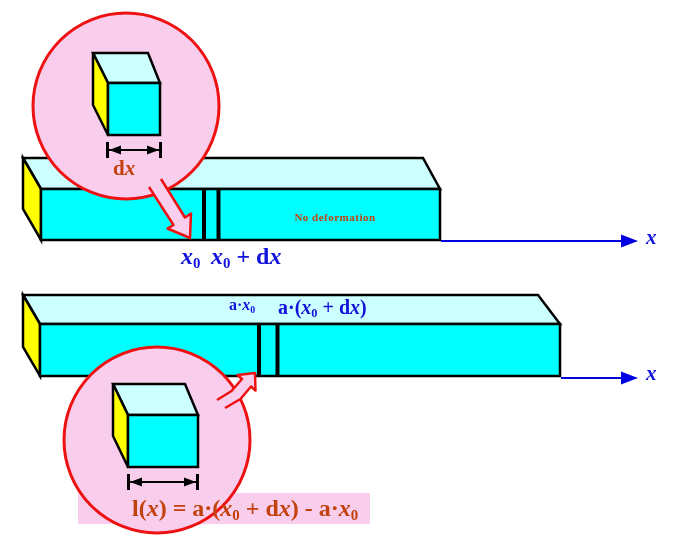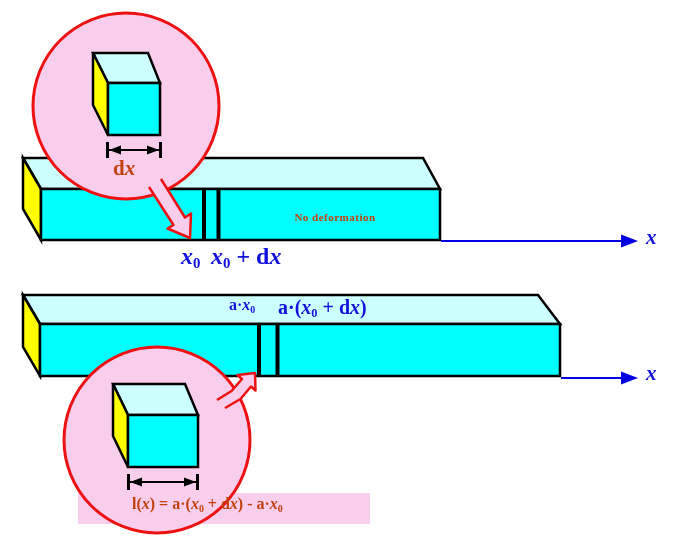--- a/index.html
+++ b/index.html
@@ -95,15 +95,15 @@
 
   <div class="lbl blue it" style="left:646px;top:226px;font-size:21px;">x</div>
 
   <div class="lbl blue" style="left:229px;top:296px;font-size:16px;"><span class="s-b">a·</span><span class="s-bi">x</span><span class="s-sub">0</span></div>
 
   <div class="lbl blue" style="left:278px;top:296px;font-size:20px;"><span class="s-b">a·(</span><span class="s-bi">x</span><span class="s-sub">0</span><span class="s-b"> + d</span><span class="s-bi">x</span><span class="s-b">)</span></div>
 
 
   <div class="lbl blue it" style="left:646px;top:362px;font-size:21px;">x</div>
 
-  <div class="lbl" style="left:132px;top:495px;font-size:16px;"><span class="s-b">l(</span><span class="s-bi">x</span><span class="s-b">) = a·(</span><span class="s-bi">x</span><span class="s-sub">0</span><span class="s-b"> + d</span><span class="s-bi">x</span><span class="s-b">) - a·</span><span class="s-bi">x</span><span class="s-sub">0</span></div>
+  <div class="lbl" style="left:132px;top:495px;font-size:24px;"><span class="s-b">l(</span><span class="s-bi">x</span><span class="s-b">) = a·(</span><span class="s-bi">x</span><span class="s-sub">0</span><span class="s-b"> + d</span><span class="s-bi">x</span><span class="s-b">) - a·</span><span class="s-bi">x</span><span class="s-sub">0</span></div>
 
 </div>
 
 </body></html>

